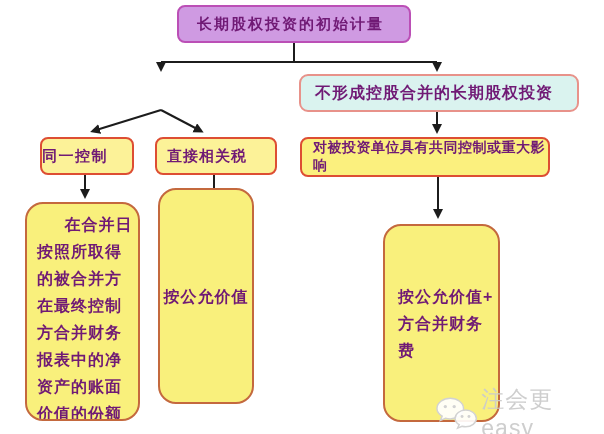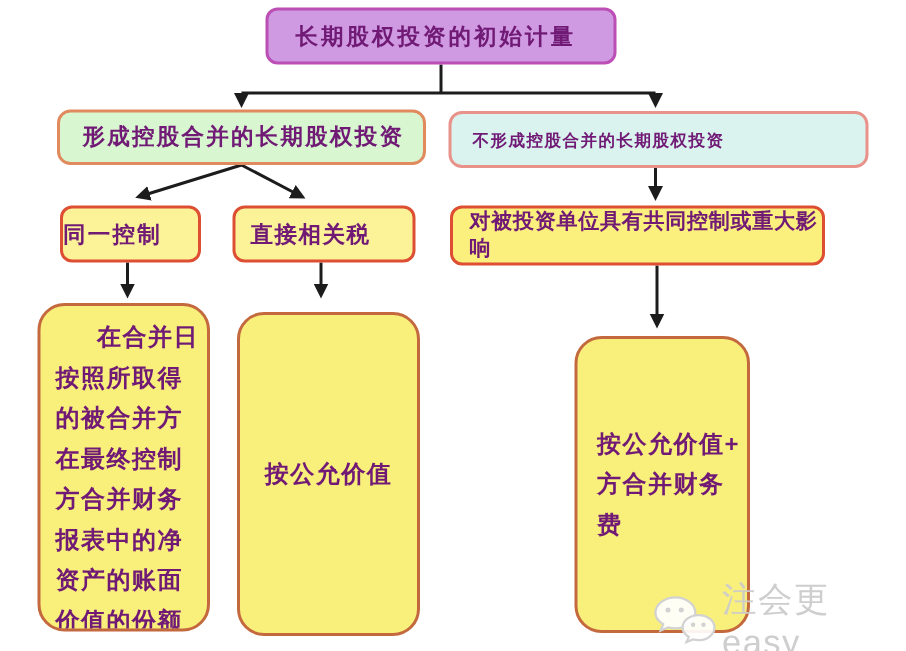--- a/index.html
+++ b/index.html
@@ -17,21 +17,21 @@
     border-radius:8px;padding-left:18px;font-size:15px;letter-spacing:2px;
   }
   #holding-node{
     left:38px;top:73px;width:246px;height:37px;
     background:var(--green-fill);border:2px solid var(--green-border);
     border-radius:9px;padding-left:15px;font-size:15px;letter-spacing:1.5px;
   }
   #non-holding-node{
     left:299px;top:74px;width:280px;height:38px;
     background:var(--cyan-fill);border:2px solid var(--cyan-border);
-    border-radius:9px;padding-left:14px;font-size:11px;letter-spacing:1px;
+    border-radius:9px;padding-left:14px;font-size:16px;letter-spacing:1px;
   }
   #same-control-node{
     left:40px;top:137px;width:94px;height:38px;
     background:var(--yellow-fill);border:2px solid var(--red-border);
     border-radius:8px;font-size:15px;letter-spacing:1.5px;
   }
   #non-same-control-node{
     left:155px;top:137px;width:122px;height:38px;
     background:var(--yellow-fill);border:2px solid var(--red-border);
     border-radius:8px;padding-left:10px;font-size:15px;letter-spacing:1px;
@@ -44,21 +44,21 @@
   .tall{
     background:var(--tall-fill);border:2px solid var(--tall-border);
     border-radius:18px;font-size:16px;letter-spacing:1px;
     white-space:pre;line-height:27px;
   }
   #book-value-node{
     left:25px;top:202px;width:115px;height:219px;
     align-items:flex-start;padding:9px 0 0 10px;font-family:Liberation Mono, monospace;
   }
   #fair-value-node{
-    left:158px;top:208px;width:122px;height:216px;
+    left:158px;top:188px;width:96px;height:216px;
     justify-content:center;
     text-align:center;
   }
   #fair-value-plus-node{
     left:383px;top:224px;width:117px;height:198px;
     padding-left:13px;
   }
   #connectors{position:absolute;left:0;top:0;width:604px;height:434px;pointer-events:none;}
   #watermark{
     position:absolute;left:434px;top:384px;display:flex;align-items:center;
@@ -89,21 +89,20 @@
       <path d="M161,110 L201,131" marker-end="url(#ah)"></path>
       <path d="M85,175 L85,196" marker-end="url(#ah)"></path>
       <path d="M214,175 L214,196" marker-end="url(#ah)"></path>
       <path d="M437,112 L437,131" marker-end="url(#ah)"></path>
       <path d="M438,177 L438,216" marker-end="url(#ah)"></path>
     </g>
   </svg>
 
   <div class="node" id="root-node">长期股权投资的初始计量</div>
 
-  <div class="node" id="holding-node">形成控股合并的长期股权投资</div>
   <div class="node" id="non-holding-node">不形成控股合并的长期股权投资</div>
 
   <div class="node" id="same-control-node">同一控制</div>
   <div class="node" id="non-same-control-node">直接相关税</div>
   <div class="node" id="joint-control-node">对被投资单位具有共同控制或重大影响</div>
 
   <div class="node tall" id="book-value-node">　 在合并日
 按照所取得
 的被合并方
 在最终控制

